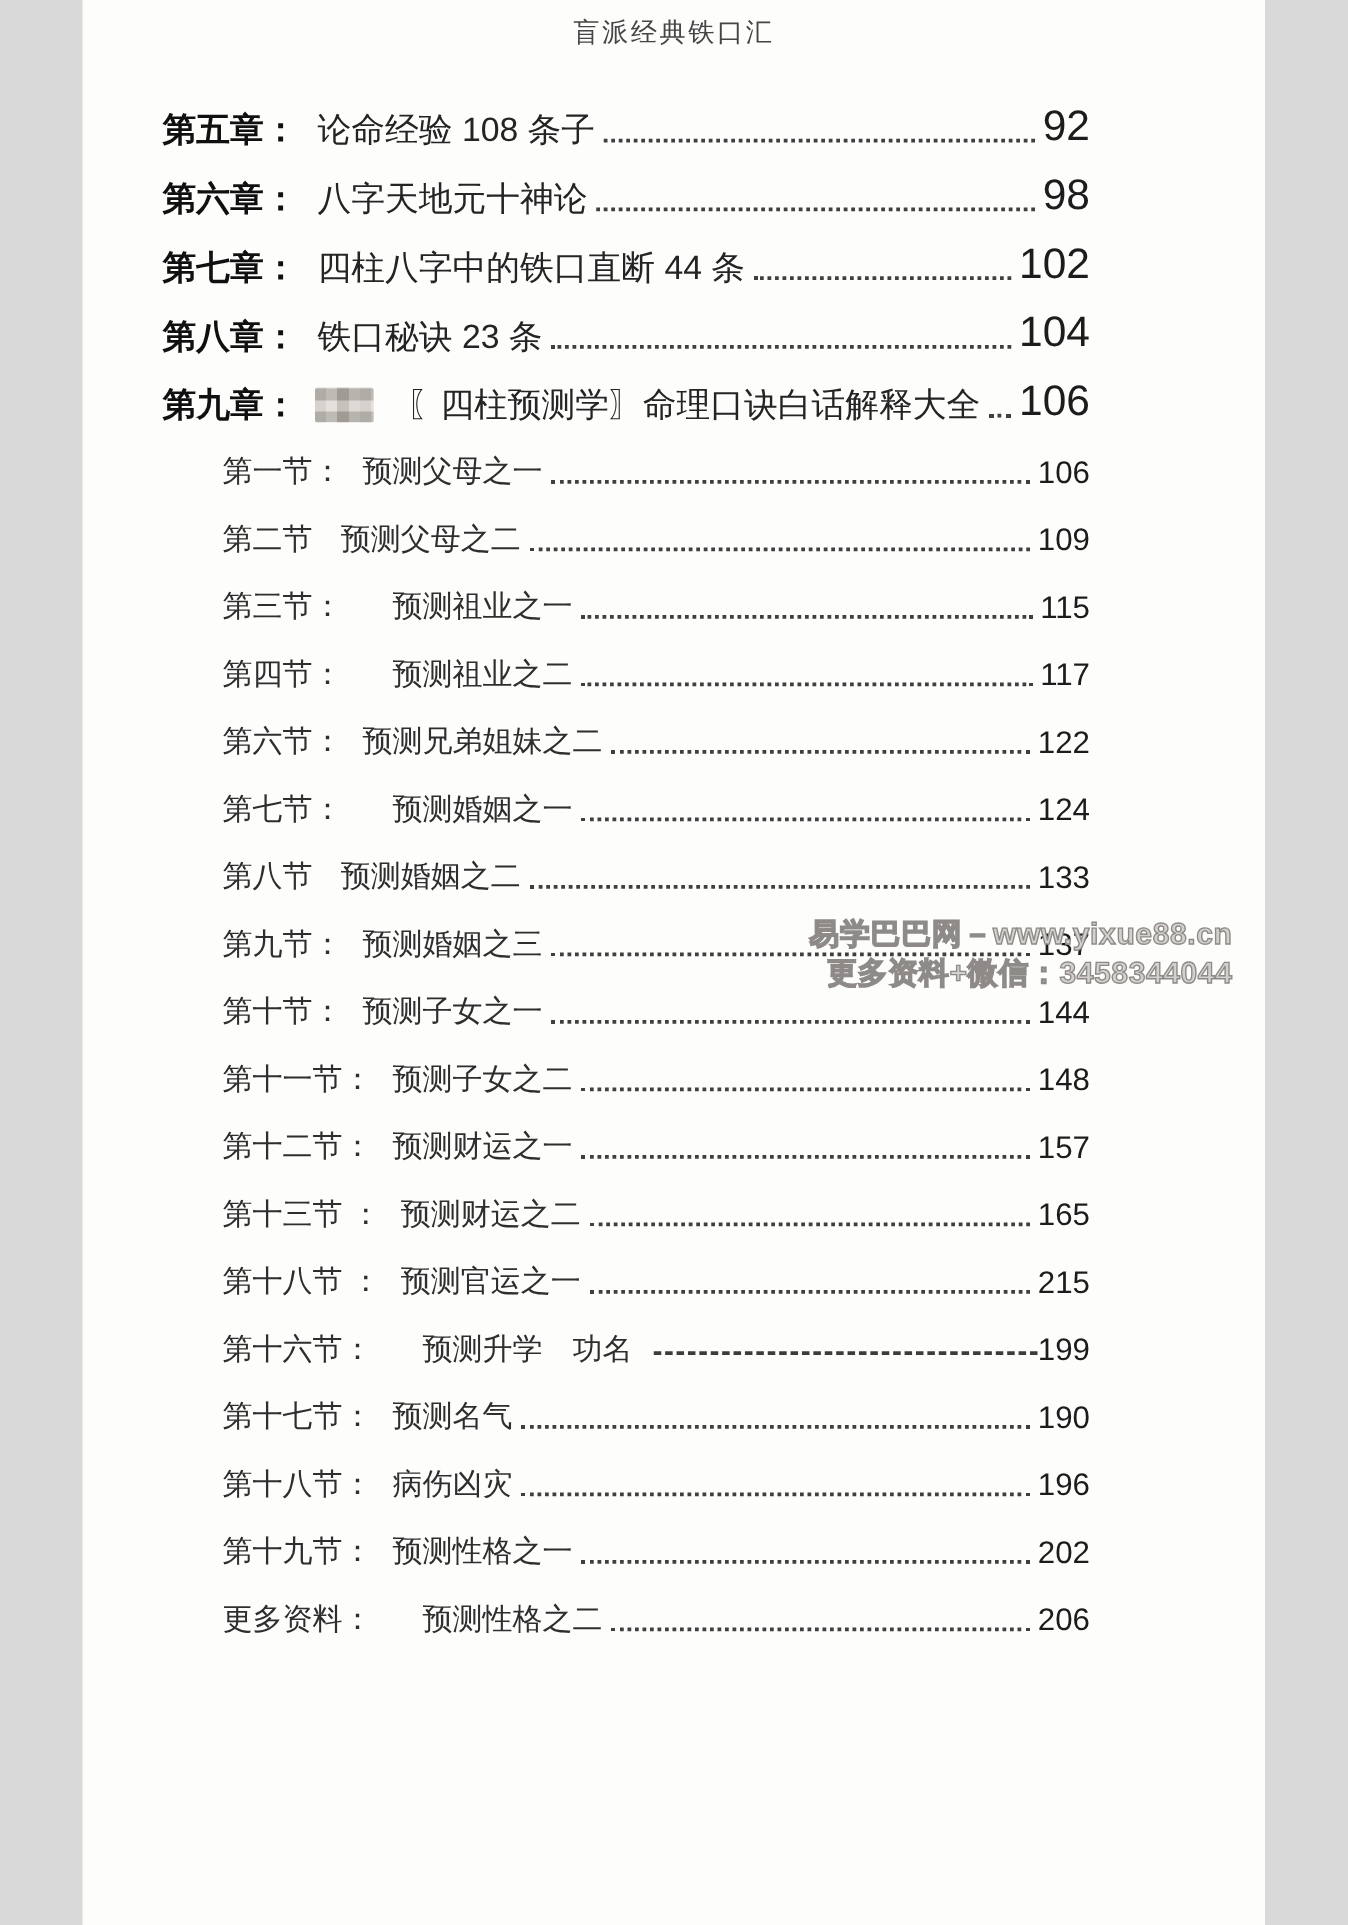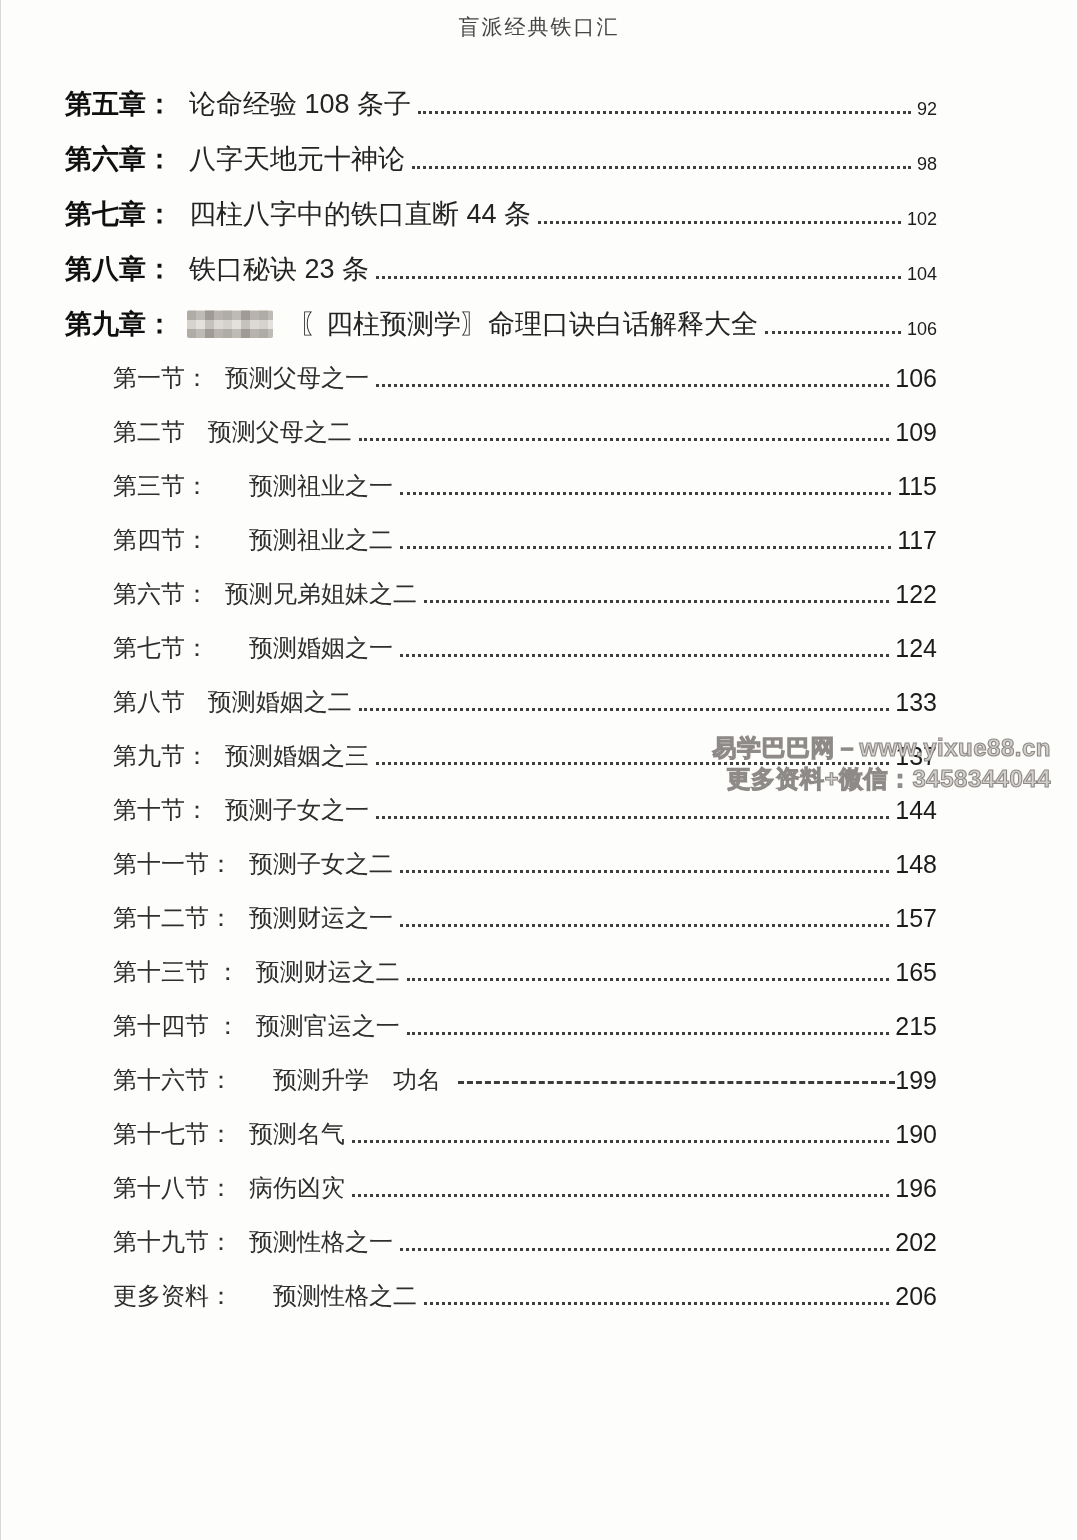--- a/index.html
+++ b/index.html
@@ -1,18 +1,18 @@
 <!DOCTYPE html>
 <html><head>
 <meta charset="utf-8">
 <style>
   html,body { margin:0; padding:0; background:#d9d9d9; }
   .page {
     position:relative;
-    width:1076px; height:1540px;
+    width:946px; height:1540px;
     margin:0 auto;
     background:#fdfdfc;
     font-family:"Liberation Sans", sans-serif;
     overflow:hidden;
     color:#222;
   }
   .header {
     position:absolute; top:12px; left:0; width:100%;
     text-align:center;
     font-size:21px; line-height:30px;
@@ -27,21 +27,21 @@
   .toc-row .title   { white-space:pre;margin-left:16px; }
   .leader {
     flex:1 1 auto; height:0; min-width:18px;
     margin:0 6px 7px 7px;
     border-bottom:3px dotted #3f3f3f;
   }
   .leader.dashes {
     border-bottom:3px dashed #3c3c3c;
     margin:0 0 12px 10px;
   }
-  .pagenum { font-size:18px; line-height:1; padding-bottom:3px; color:#1c1c1c; }
+  .pagenum { font-size:34px; line-height:1; padding-bottom:3px; color:#1c1c1c; }
   .toc-row.section .pagenum { font-size:25px; }
   .censor {
     display:inline-block; width:86px; height:28px;
     align-self:center; margin:0 10px 0 14px;
     border-radius:2px;
     background:
       repeating-linear-gradient(0deg,  rgba(150,146,140,.50) 0 9px, rgba(226,223,218,.50) 9px 18px),
       repeating-linear-gradient(90deg, #c9c5bf 0 9px, #e6e3de 9px 18px, #a8a39d 18px 27px, #d8d5d0 27px 36px);
     filter:blur(.5px);
   }
@@ -160,21 +160,21 @@
         <span class="leader dots"></span>
         <span class="pagenum">157</span>
       </div>
       <div class="toc-row section">
         <span class="label">第十三节 ：</span>
         <span class="title">预测财运之二</span>
         <span class="leader dots"></span>
         <span class="pagenum">165</span>
       </div>
       <div class="toc-row section">
-        <span class="label">第十四节 ：</span>
+        <span class="label">第十八节 ：</span>
         <span class="title">预测官运之一</span>
         <span class="leader dots"></span>
         <span class="pagenum">215</span>
       </div>
       <div class="toc-row section">
         <span class="label">第十六节：</span>
         <span class="title">　预测升学　功名 </span>
         <span class="leader dashes"></span>
         <span class="pagenum">199</span>
       </div>

